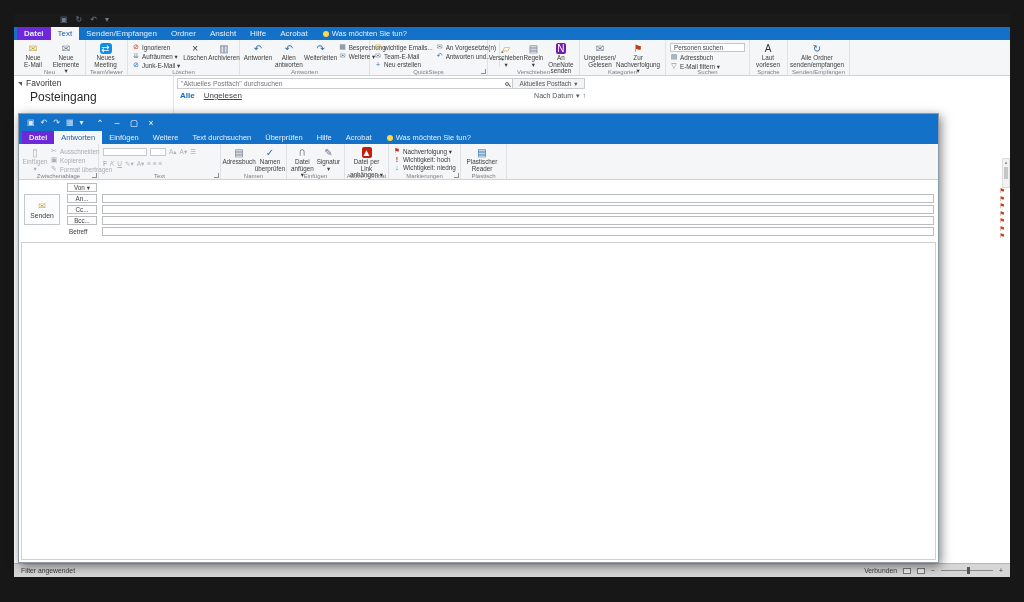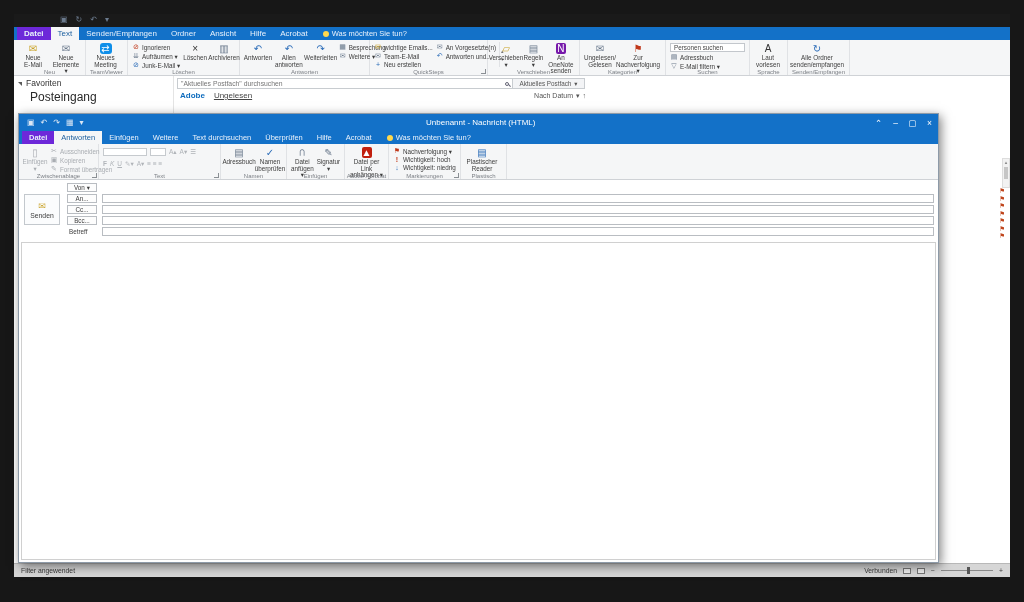--- a/index.html
+++ b/index.html
@@ -323,21 +323,21 @@
         <div class="searchbox">
           <input type="text" placeholder="&quot;Aktuelles Postfach&quot; durchsuchen" style="">
           <span class="mag"></span>
         </div>
         <div class="scope">
           <span>Aktuelles Postfach</span>
           <span>▾</span>
         </div>
       </div>
       <div class="filterrow">
-        <span class="f-all">Adobe</span>
+        <span class="f-all">Alle</span>
         <span class="f-unread">Ungelesen</span>
         <span class="sortby">
           <span>Nach Datum</span>
           <span>▾</span>
           <span>↑</span>
         </span>
       </div>
       <div class="vscroll">
         <span>▴</span>
         <div class="vthumb"></div>
@@ -372,21 +372,20 @@
 <div class="win" id="compose-window">
 
   <div class="titlebar cw-title">
     <div class="cw-qat">
       <span class="ic" style="color:#dbe7f5">▣</span>
       <span class="ic" style="color:#dbe7f5">↶</span>
       <span class="ic" style="color:#dbe7f5">↷</span>
       <span class="ic" style="color:#dbe7f5">▦</span>
       <span class="ic" style="color:#dbe7f5">▾</span>
     </div>
-    <div class="cw-titletext">Unbenannt  -  Nachricht (HTML)</div>
     <div style="display:flex">
       <span class="wc">⌃</span>
       <span class="wc">–</span>
       <span class="wc">▢</span>
       <span class="wc">×</span>
     </div>
   </div>
 
   <div class="tabs">
     <div class="tab file">Datei</div>

